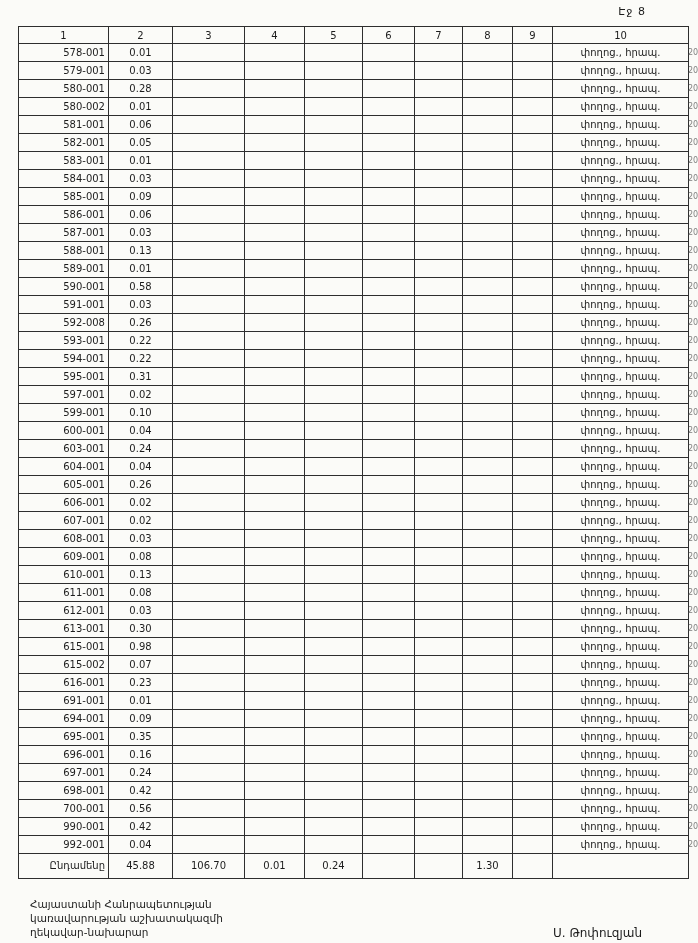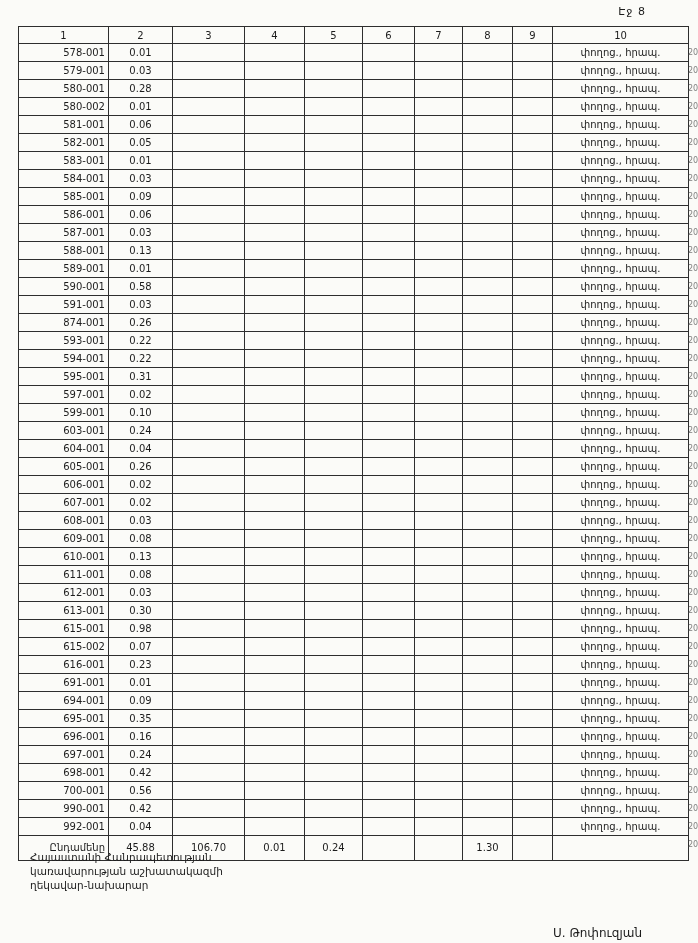--- a/index.html
+++ b/index.html
@@ -23,21 +23,21 @@
   td.c2{text-align:center;}
   td.c3,td.c4,td.c5,td.c6,td.c7,td.c8,td.c9{text-align:center;}
   td.c10{text-align:center;font-size:9px;color:#222;}
   tr.total-row td{height:24px;line-height:24px;}
   tr.total-row td.c1{padding-left:12px;}
   .margin-marks{
     position:absolute;top:44px;right:-4px;width:14px;
     font-size:8px;line-height:18px;color:#555;opacity:.75;
   }
   .margin-marks div{height:18px;}
-  .footer-left{position:absolute;left:30px;top:850px;font-size:10.5px;line-height:14px;}
+  .footer-left{position:absolute;left:30px;top:897px;font-size:10.5px;line-height:14px;}
   .signature{position:absolute;right:56px;top:926px;font-size:12px;}
 </style>
 </head>
 <body>
 
 <div class="page-label">Էջ 8</div>
 
 <table class="doc">
   <colgroup>
     <col style="width:90px">
@@ -240,21 +240,21 @@
         <td class="c3"></td>
         <td class="c4"></td>
         <td class="c5"></td>
         <td class="c6"></td>
         <td class="c7"></td>
         <td class="c8"></td>
         <td class="c9"></td>
         <td class="c10">փողոց., հրապ.</td>
       </tr>
       <tr>
-        <td class="c1">874-001</td>
+        <td class="c1">592-008</td>
         <td class="c2">0.26</td>
         <td class="c3"></td>
         <td class="c4"></td>
         <td class="c5"></td>
         <td class="c6"></td>
         <td class="c7"></td>
         <td class="c8"></td>
         <td class="c9"></td>
         <td class="c10">փողոց., հրապ.</td>
       </tr>
@@ -302,20 +302,32 @@
         <td class="c5"></td>
         <td class="c6"></td>
         <td class="c7"></td>
         <td class="c8"></td>
         <td class="c9"></td>
         <td class="c10">փողոց., հրապ.</td>
       </tr>
       <tr>
         <td class="c1">599-001</td>
         <td class="c2">0.10</td>
+        <td class="c3"></td>
+        <td class="c4"></td>
+        <td class="c5"></td>
+        <td class="c6"></td>
+        <td class="c7"></td>
+        <td class="c8"></td>
+        <td class="c9"></td>
+        <td class="c10">փողոց., հրապ.</td>
+      </tr>
+      <tr>
+        <td class="c1">600-001</td>
+        <td class="c2">0.04</td>
         <td class="c3"></td>
         <td class="c4"></td>
         <td class="c5"></td>
         <td class="c6"></td>
         <td class="c7"></td>
         <td class="c8"></td>
         <td class="c9"></td>
         <td class="c10">փողոց., հրապ.</td>
       </tr>
       <tr>

